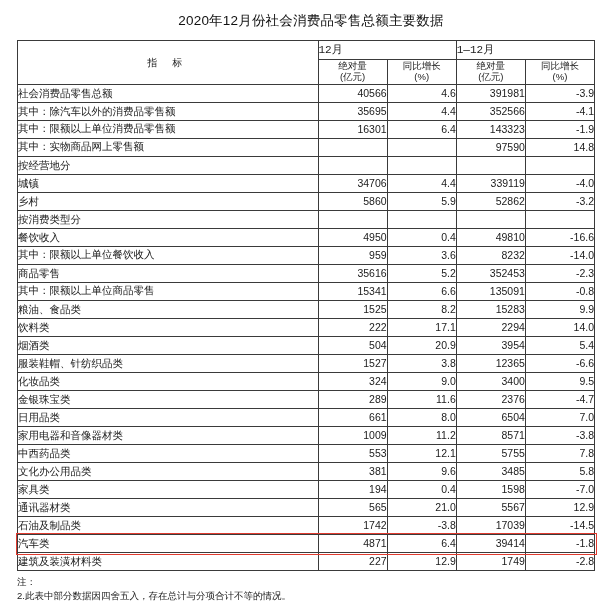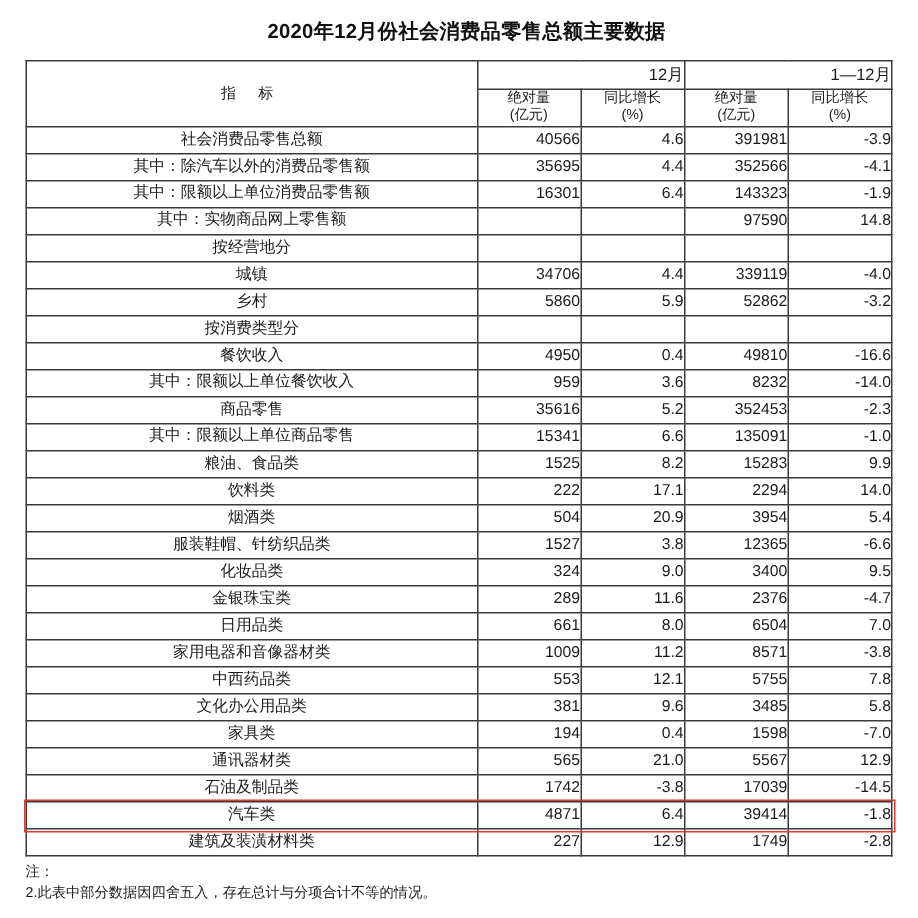--- a/index.html
+++ b/index.html
@@ -17,21 +17,21 @@
   .page {
     width: 612px;
     height: 612px;
     position: relative;
     box-sizing: border-box;
     padding: 0;
   }
   .doc-title {
     text-align: center;
     font-size: 13.5px;
-    font-weight: bold;
+    font-weight: normal;
     letter-spacing: 0.2px;
     padding: 12px 0 10px 10px;
     color: #111;
   }
   table.main {
     border-collapse: collapse;
     width: 578px;
     margin: 0 auto;
     table-layout: fixed;
     font-size: 10.5px;
@@ -43,36 +43,37 @@
   }
   .hdr-indicator {
     text-align: center;
     font-size: 10px;
     vertical-align: middle;
     height: 42px;
     letter-spacing: 6px;
     padding-left: 6px;
   }
   .hdr-period {
-    text-align: right;
+    text-align: left;
     font-size: 11px;
     height: 18px;
     vertical-align: middle;
+    font-family: Liberation Mono, monospace;
   }
   .hdr-sub {
     text-align: center;
     font-size: 9.5px;
     height: 24px;
     vertical-align: middle;
     line-height: 1.25;
     margin-top: 35px;
   }
   .hdr-sub .l2 { display: block; }
   td.name {
-    text-align: center;
+    text-align: left;
     padding-left: 6px;
     height: 17px;
     white-space: nowrap;
     overflow: hidden;
   }
   td.num {
     text-align: right;
     padding-right: 8px;
     height: 17px;
     font-family: "Liberation Sans", sans-serif;
@@ -218,21 +219,21 @@
           <td class="num">35616</td>
           <td class="num">5.2</td>
           <td class="num">352453</td>
           <td class="num">-2.3</td>
         </tr>
         <tr>
           <td class="name ind-2">其中：限额以上单位商品零售</td>
           <td class="num">15341</td>
           <td class="num">6.6</td>
           <td class="num">135091</td>
-          <td class="num">-1.0</td>
+          <td class="num">-0.8</td>
         </tr>
         <tr>
           <td class="name ind-3">粮油、食品类</td>
           <td class="num">1525</td>
           <td class="num">8.2</td>
           <td class="num">15283</td>
           <td class="num">9.9</td>
         </tr>
         <tr>
           <td class="name ind-3">饮料类</td>

